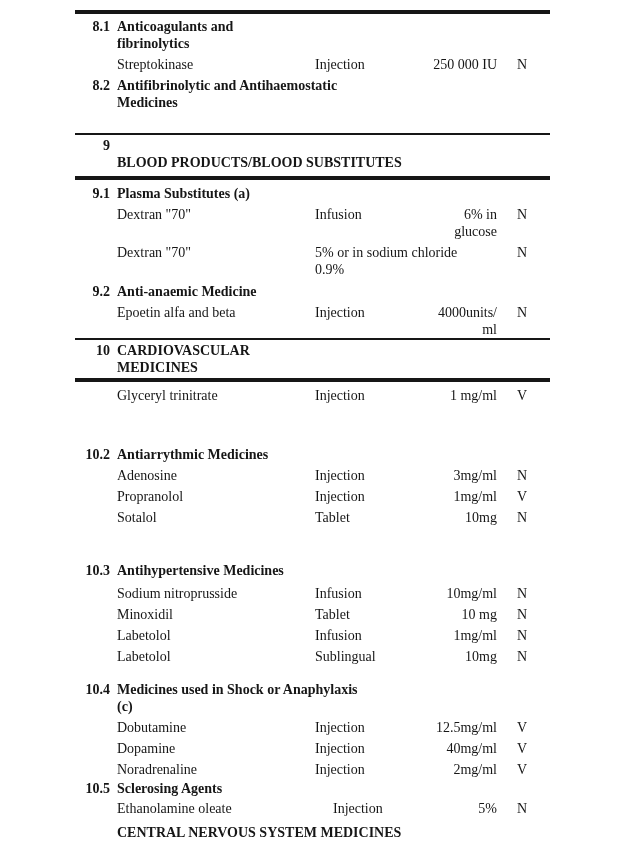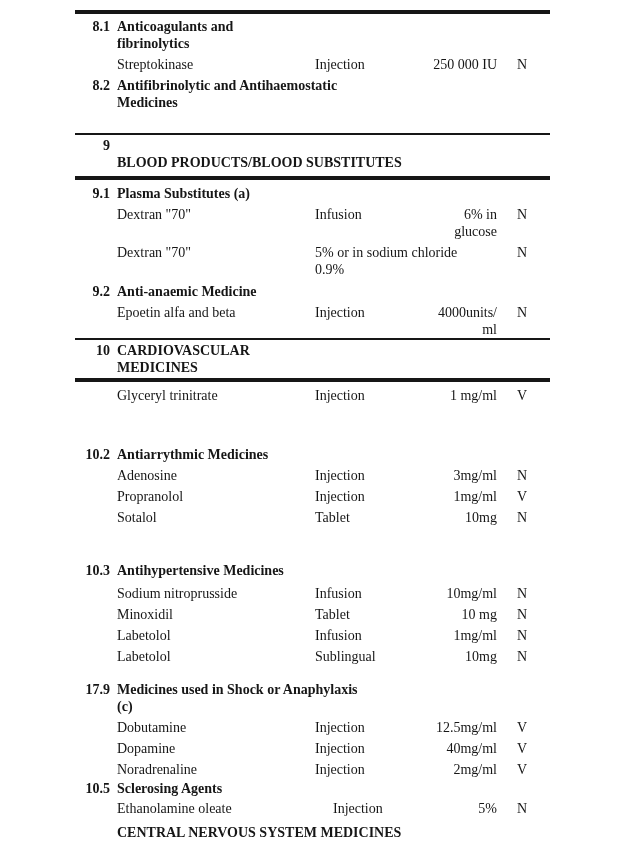--- a/index.html
+++ b/index.html
@@ -189,21 +189,21 @@
     </div>
 
     <div class="row mb16">
       <div class="c name">Labetolol</div>
       <div class="c form">Sublingual</div>
       <div class="c strength">10mg</div>
       <div class="c status">N</div>
     </div>
 
     <div class="row mb4">
-      <div class="c num">17.9</div>
+      <div class="c num">10.4</div>
       <div class="c title">Medicines used in Shock or Anaphylaxis
 (c)</div>
     </div>
 
     <div class="row mb4">
       <div class="c name">Dobutamine</div>
       <div class="c form">Injection</div>
       <div class="c strength">12.5mg/ml</div>
       <div class="c status">V</div>
     </div>

